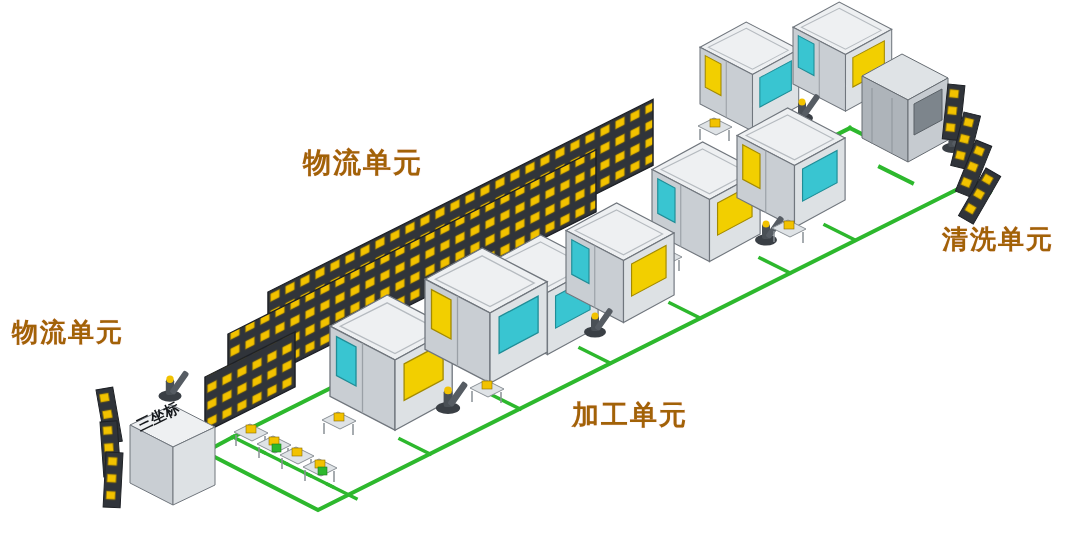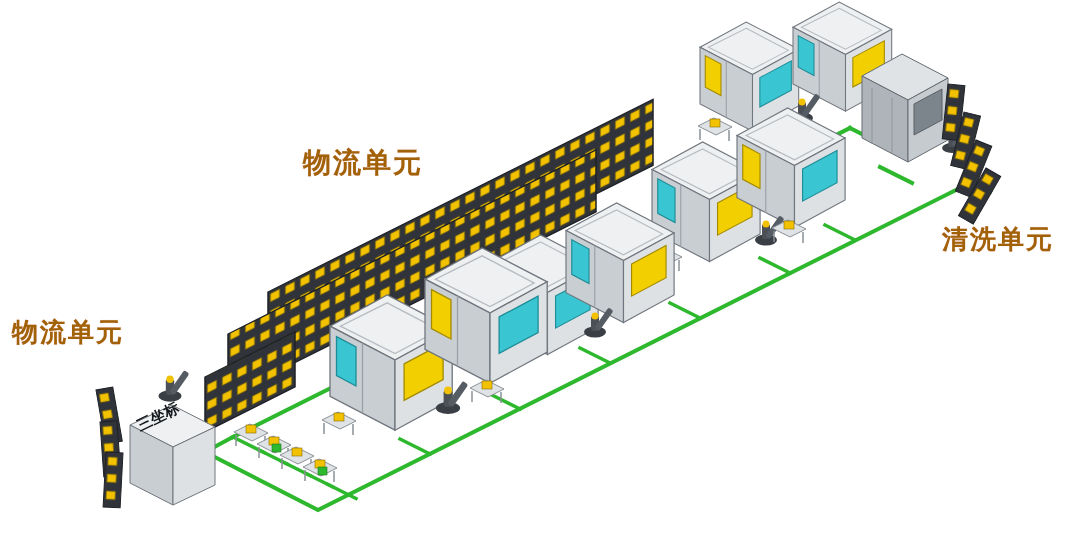--- a/index.html
+++ b/index.html
@@ -176,13 +176,14 @@
       <use href="#stand" transform="translate(280,455)"></use>
       <use href="#stand" transform="translate(303,467)"></use>
       <rect x="272" y="444" width="9" height="8" fill="#2db82d" stroke="#1c7a1c" stroke-width="0.6"></rect>
       <rect x="318" y="467" width="9" height="8" fill="#2db82d" stroke="#1c7a1c" stroke-width="0.6"></rect>
     </g>
   </svg>
 
   <div class="label logistics">物流单元</div>
   <div class="label inspection">物流单元</div>
   <div class="label cleaning">清洗单元</div>
+  <div class="label machining">加工单元</div>
 </div>
 
 </body></html>

